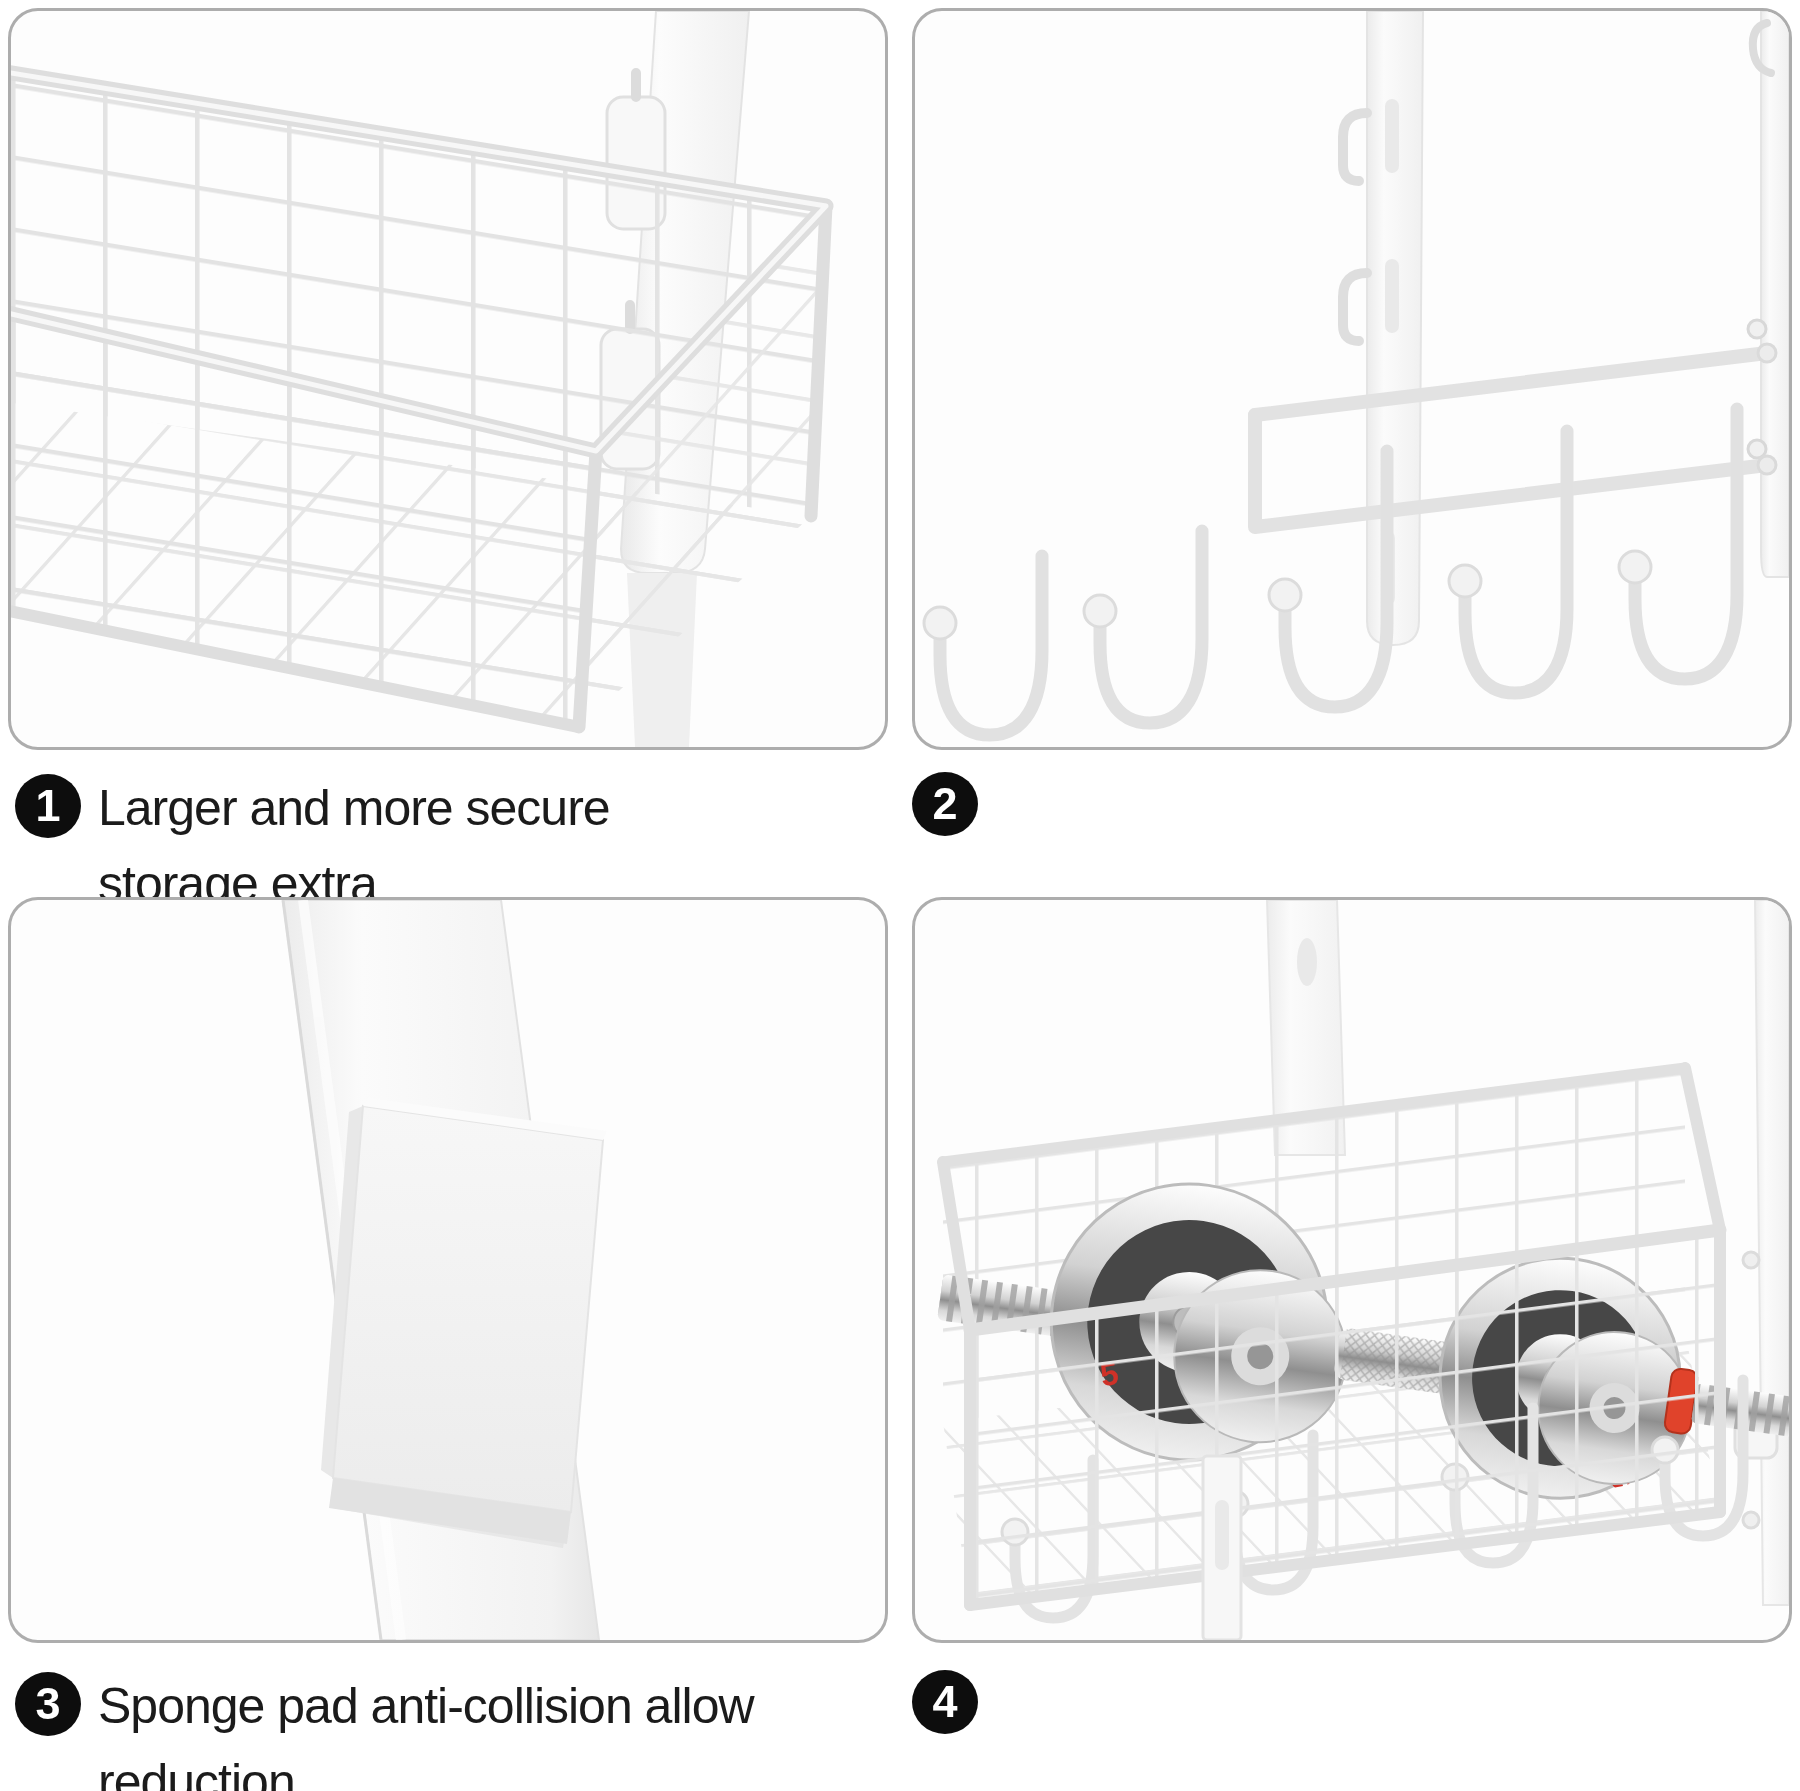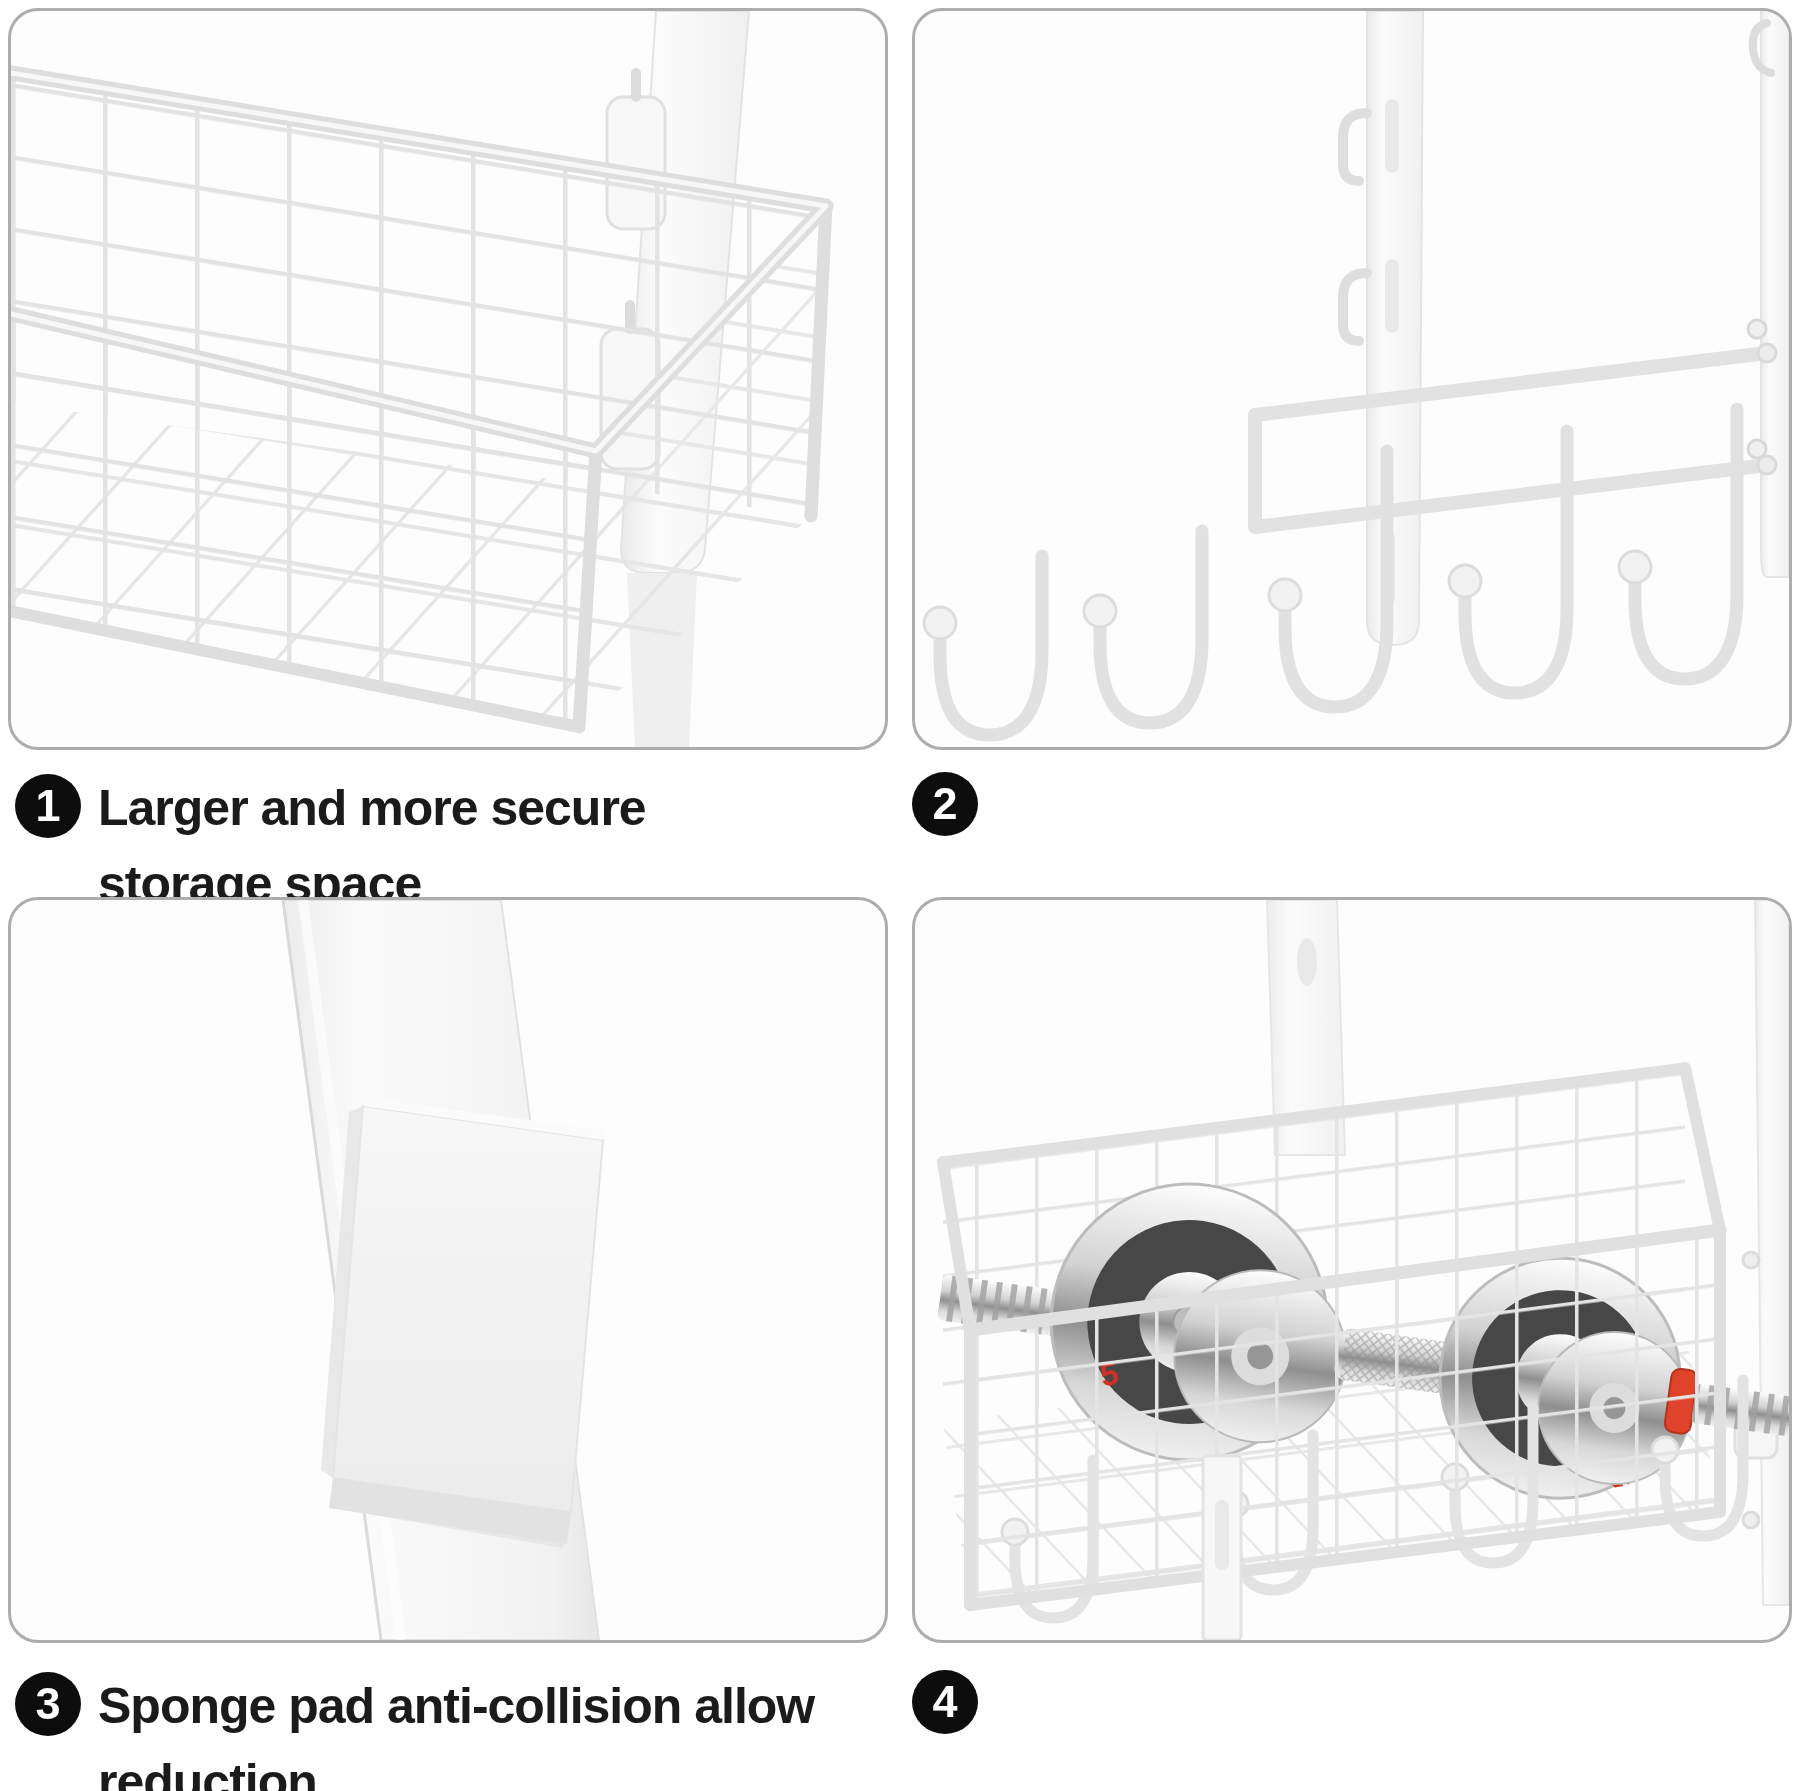--- a/index.html
+++ b/index.html
@@ -12,21 +12,21 @@
   #p2{left:912px;top:8px;width:880px;height:742px}
   #p3{left:8px;top:897px;width:880px;height:746px}
   #p4{left:912px;top:897px;width:880px;height:746px}
   .caption{position:absolute;display:flex;align-items:flex-start;gap:17px}
   #c1{left:15px;top:770px}
   #c2{left:912px;top:768px}
   #c3{left:15px;top:1668px}
   #c4{left:912px;top:1666px}
   .badge{flex:0 0 auto;width:66px;height:64px;border-radius:50%;background:#0d0d0d;color:#ffffff;
          font-size:45px;font-weight:700;display:flex;align-items:center;justify-content:center;margin-top:4px}
-  .cap-text{font-size:50px;line-height:76px;color:#1b1b1b;font-weight:700;letter-spacing:-1px;white-space:nowrap}
+  .cap-text{font-size:50px;line-height:76px;color:#1b1b1b;font-weight:400;letter-spacing:-1px;white-space:nowrap}
   .tube{fill:none;stroke:#dedede;stroke-linecap:round;stroke-linejoin:round}
   .tube2{fill:none;stroke:#e0e0e0;stroke-linecap:round;stroke-linejoin:round}
   .hk{fill:none;stroke:#e1e1e1;stroke-width:13;stroke-linecap:round}
   .hk4{fill:none;stroke:#e3e3e3;stroke-width:11;stroke-linecap:round}
   .ball{fill:#f2f2f2;stroke:#dcdcdc;stroke-width:3}
   .mark{font-size:32px;font-weight:700;fill:#cf3128;font-family:"Liberation Sans",sans-serif}
 </style>
 </head>
 <body>
 
@@ -109,21 +109,21 @@
         <path class="hk" d="M822 398 L822 584 C822 638 804 668 770 668 C736 668 720 640 720 588 L720 570"></path>
         <circle class="ball" cx="720" cy="556" r="16"></circle>
       </g>
     </svg>
   </figure>
 
   <div class="caption" id="c1">
     <span class="badge">1</span>
     <span class="cap-text">
       <span>Larger and more secure</span><br>
-      <span>storage space</span>
+      <span>storage extra</span>
     </span>
   </div>
 
   <div class="caption" id="c2">
     <span class="badge">2</span>
   </div>
 
   <figure class="panel" id="p3" style="margin:0">
     <svg viewBox="0 0 874 740" preserveAspectRatio="none">
       <defs>

